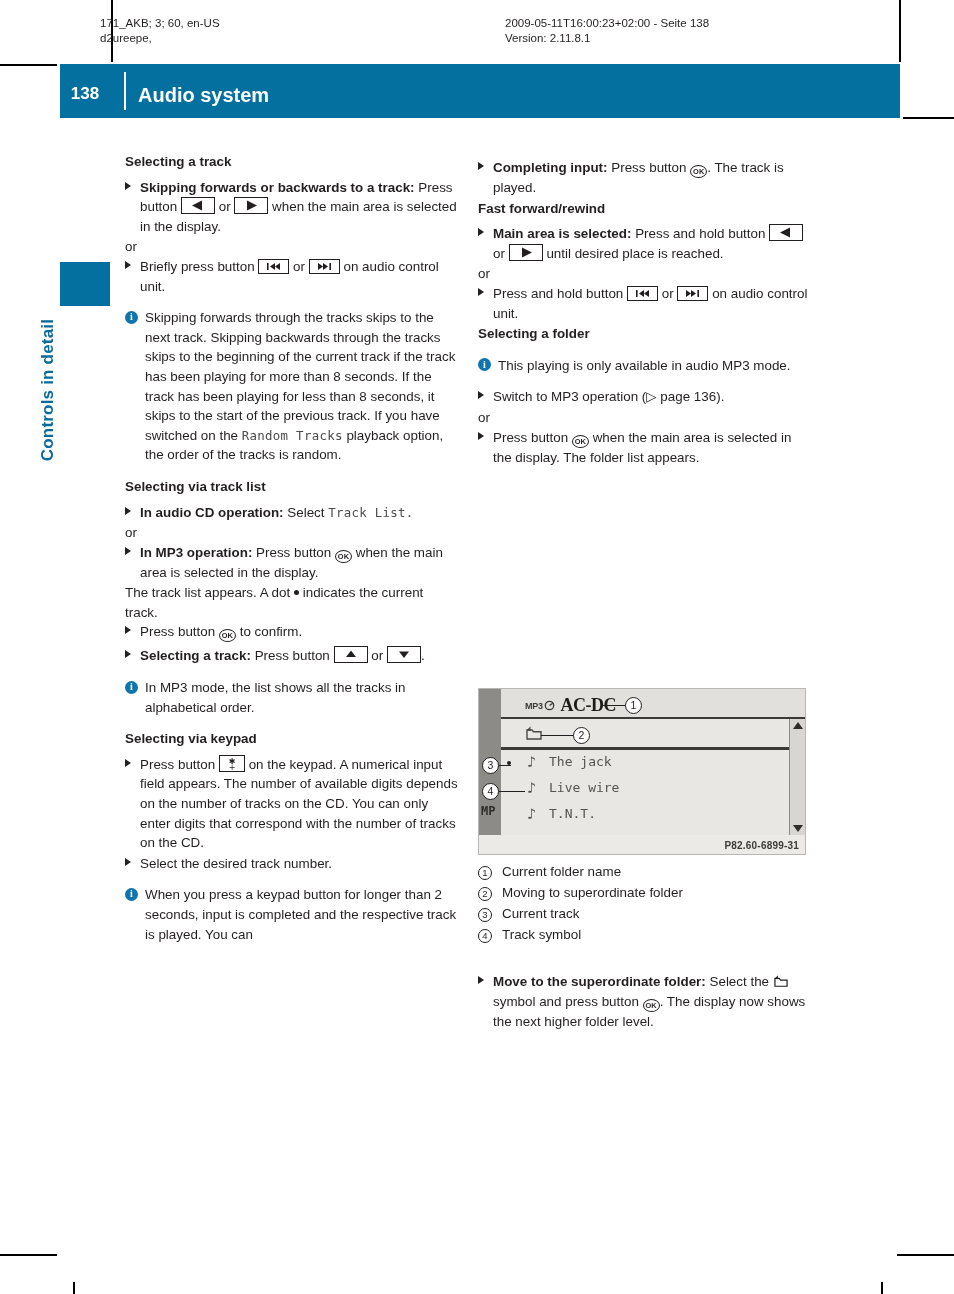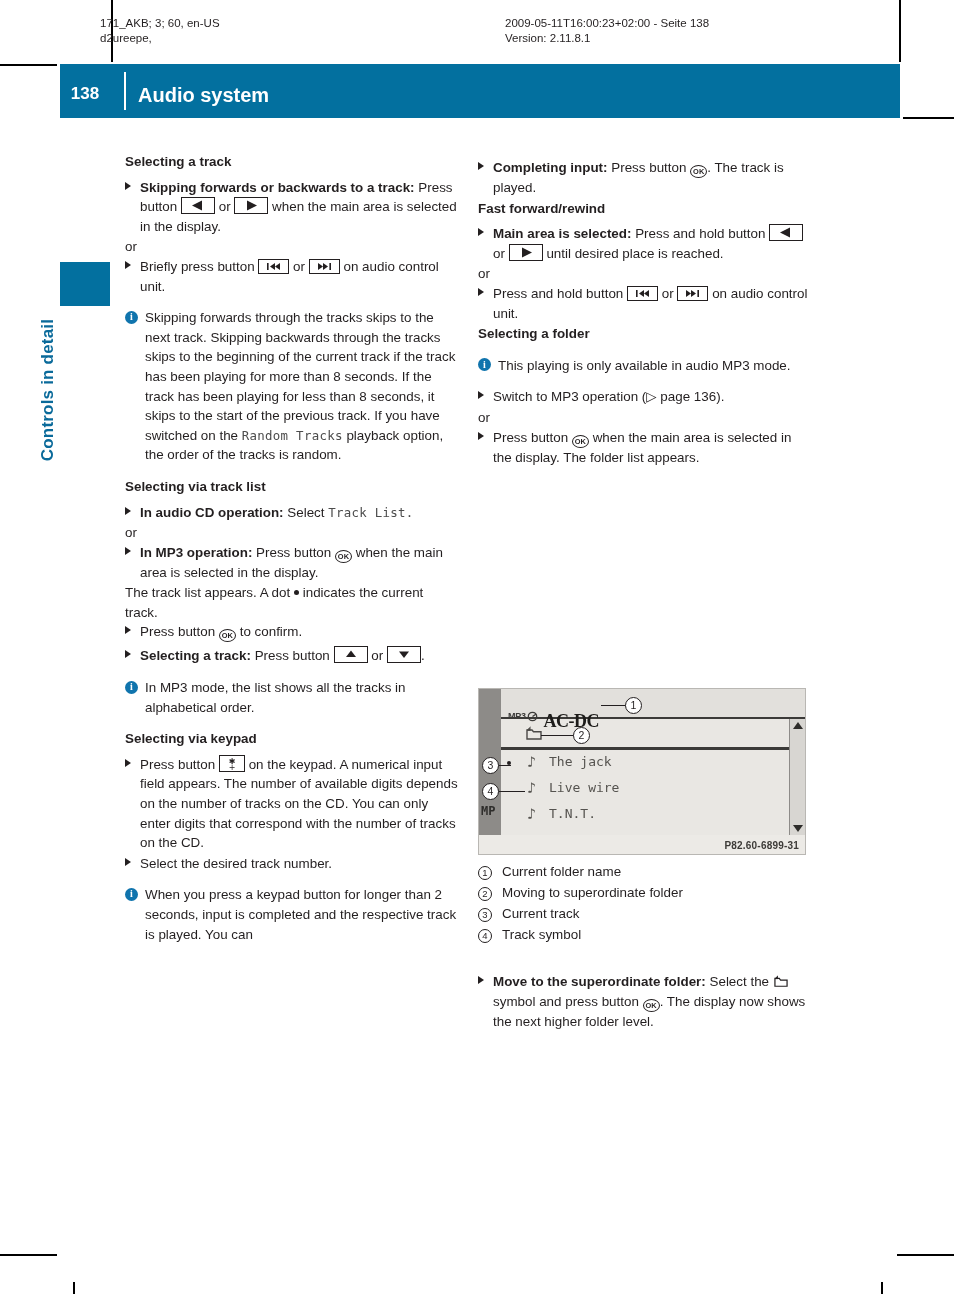--- a/index.html
+++ b/index.html
@@ -395,21 +395,21 @@
   </div>
 
 </div>
 
 <div class="figure">
   <div class="scr-left"></div>
 
   <div class="scr-body">
 
     <div class="scr-title">
-      <div style="position:absolute;left:7px;top:6px;display:flex;margin-top:16px;">
+      <div style="position:absolute;left:24px;top:6px;display:flex;align-items:center;">
         <span style="font-family:'Liberation Sans',sans-serif;font-weight:bold;font-size:9px;color:#3b3a38;letter-spacing:-0.3px;">MP3</span>
         <svg width="11" height="11" viewBox="0 0 11 11" style="margin-left:1px;">
           <circle cx="5.5" cy="5.5" r="4.2" fill="none" stroke="#3b3a38" stroke-width="1.3"></circle>
           <path d="M5.5 5.5 L8.8 3.2" stroke="#3b3a38" stroke-width="1.3" fill="none"></path>
         </svg>
         <span style="margin-left:6px;font-family:Liberation Serif, serif;font-weight:bold;font-size:18px;color:#1d1c1a;letter-spacing:-0.5px;">AC-DC</span>
       </div>
     </div>
 
     <div class="scr-row" style="top:32px;">

